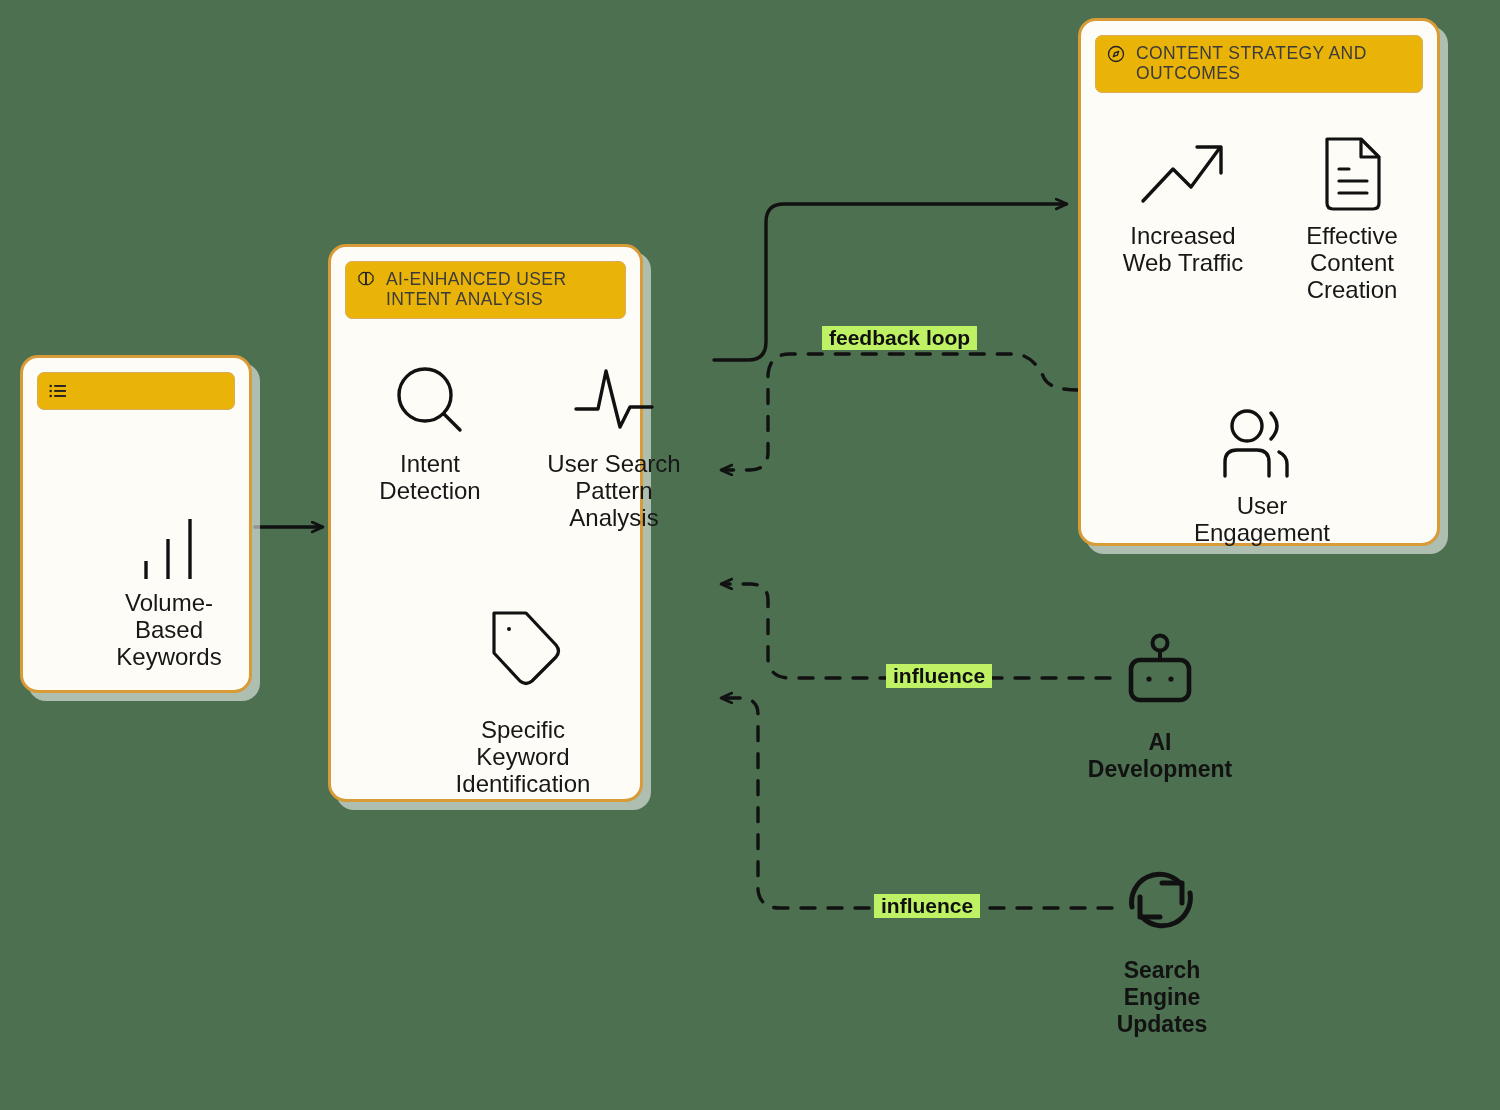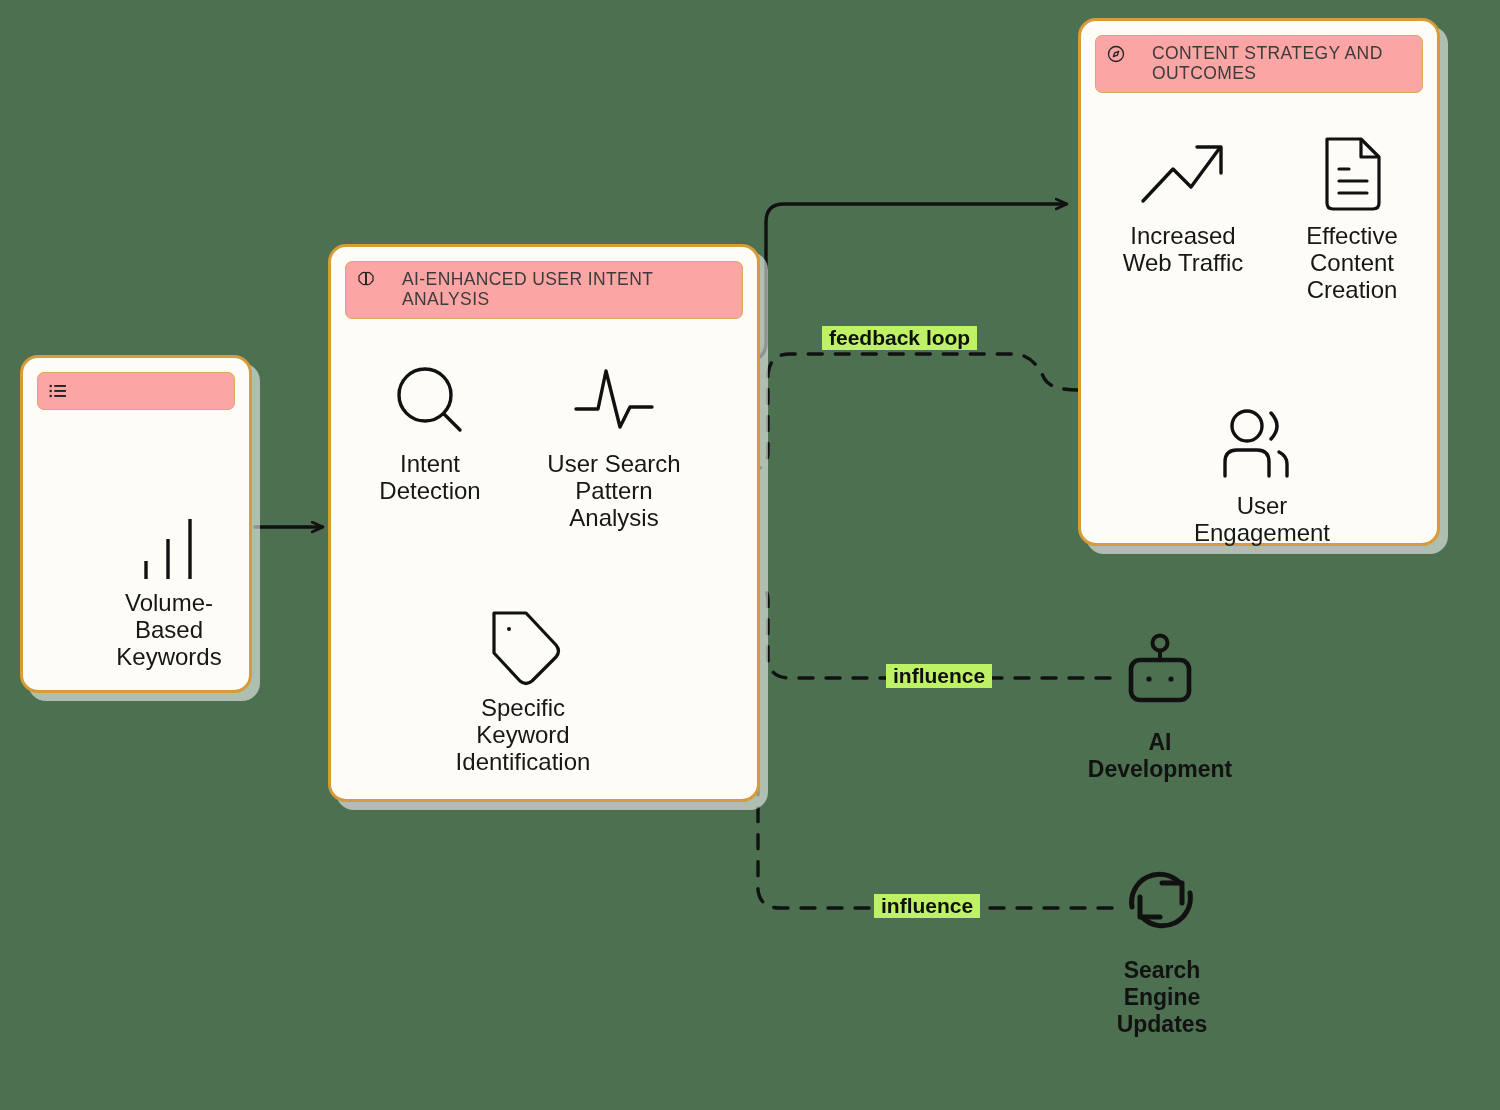--- a/index.html
+++ b/index.html
@@ -28,27 +28,27 @@
     border: 3px solid #d79b37;
     border-radius: 18px;
     box-shadow: 8px 8px 0 rgba(255,255,255,0.55);
     box-sizing: border-box;
   }
   .card-badge {
     position: absolute;
     top: 14px;
     left: 14px;
     right: 14px;
-    background: #fca5a5;
+    background: #eab308;
     border: 1.5px solid #d9ab5e;
     border-radius: 7px;
     padding: 7px 10px 8px 10px;
     display: flex;
     align-items: flex-start;
-    gap: 26px;
+    gap: 10px;
     box-sizing: border-box;
   }
   .card-badge .badge-ico {
     flex: 0 0 auto;
     width: 20px; height: 20px;
     margin-top: 1px;
   }
   .card-badge .badge-text {
     font-size: 17.5px;
     letter-spacing: 0.4px;
@@ -171,21 +171,21 @@
           <line x1="38" y1="38" x2="38" y2="78" stroke="#111" stroke-width="3.4" stroke-linecap="butt"></line>
           <line x1="60" y1="18" x2="60" y2="78" stroke="#111" stroke-width="3.4" stroke-linecap="butt"></line>
         </svg>
       </span>
       <span class="lbl">Volume-
 Based
 Keywords</span>
     </div>
   </div>
 
-  <div class="card" style="left:328px; top:244px; width:432px; height:558px;">
+  <div class="card" style="left:328px; top:244px; width:315px; height:558px;">
     <div class="card-badge">
       <span class="badge-ico">
         <svg viewBox="0 0 24 24" width="20" height="20">
           <path d="M12,3.5 C9.6,2.2 6.6,3.2 5.6,5.4 C3.7,6.0 2.9,8.2 3.8,9.9
                    C2.9,11.6 3.6,13.9 5.5,14.6 C6.3,17.0 9.4,18.2 12,16.9 Z" fill="none" stroke="#222" stroke-width="1.5" stroke-linejoin="round"></path>
           <path d="M12,3.5 C14.4,2.2 17.4,3.2 18.4,5.4 C20.3,6.0 21.1,8.2 20.2,9.9
                    C21.1,11.6 20.4,13.9 18.5,14.6 C17.7,17.0 14.6,18.2 12,16.9 Z" fill="none" stroke="#222" stroke-width="1.5" stroke-linejoin="round"></path>
           <line x1="12" y1="3.5" x2="12" y2="17" stroke="#222" stroke-width="1.5"></line>
         </svg>
       </span>
@@ -207,21 +207,21 @@
       <span class="ico">
         <svg width="88" height="82" viewBox="0 0 88 82">
           <polyline points="6,48 28,48 36,10 50,66 60,46 82,46" fill="none" stroke="#111" stroke-width="3.4" stroke-linecap="round" stroke-linejoin="round"></polyline>
         </svg>
       </span>
       <span class="lbl">User Search
 Pattern
 Analysis</span>
     </div>
 
-    <div class="node" style="left:92px; top:356px; width:200px;">
+    <div class="node" style="left:92px; top:356px; width:200px;gap:22px;">
       <span class="ico">
         <svg width="82" height="86" viewBox="0 0 82 86">
           <path d="M12,10 L44,10 L74,42 Q79,48 74,54 L50,78 Q44,83 38,78 L12,50 Z" fill="none" stroke="#111" stroke-width="3.2" stroke-linejoin="round"></path>
           <circle cx="27" cy="26" r="2" fill="#111"></circle>
         </svg>
       </span>
       <span class="lbl">Specific
 Keyword
 Identification</span>
     </div>

